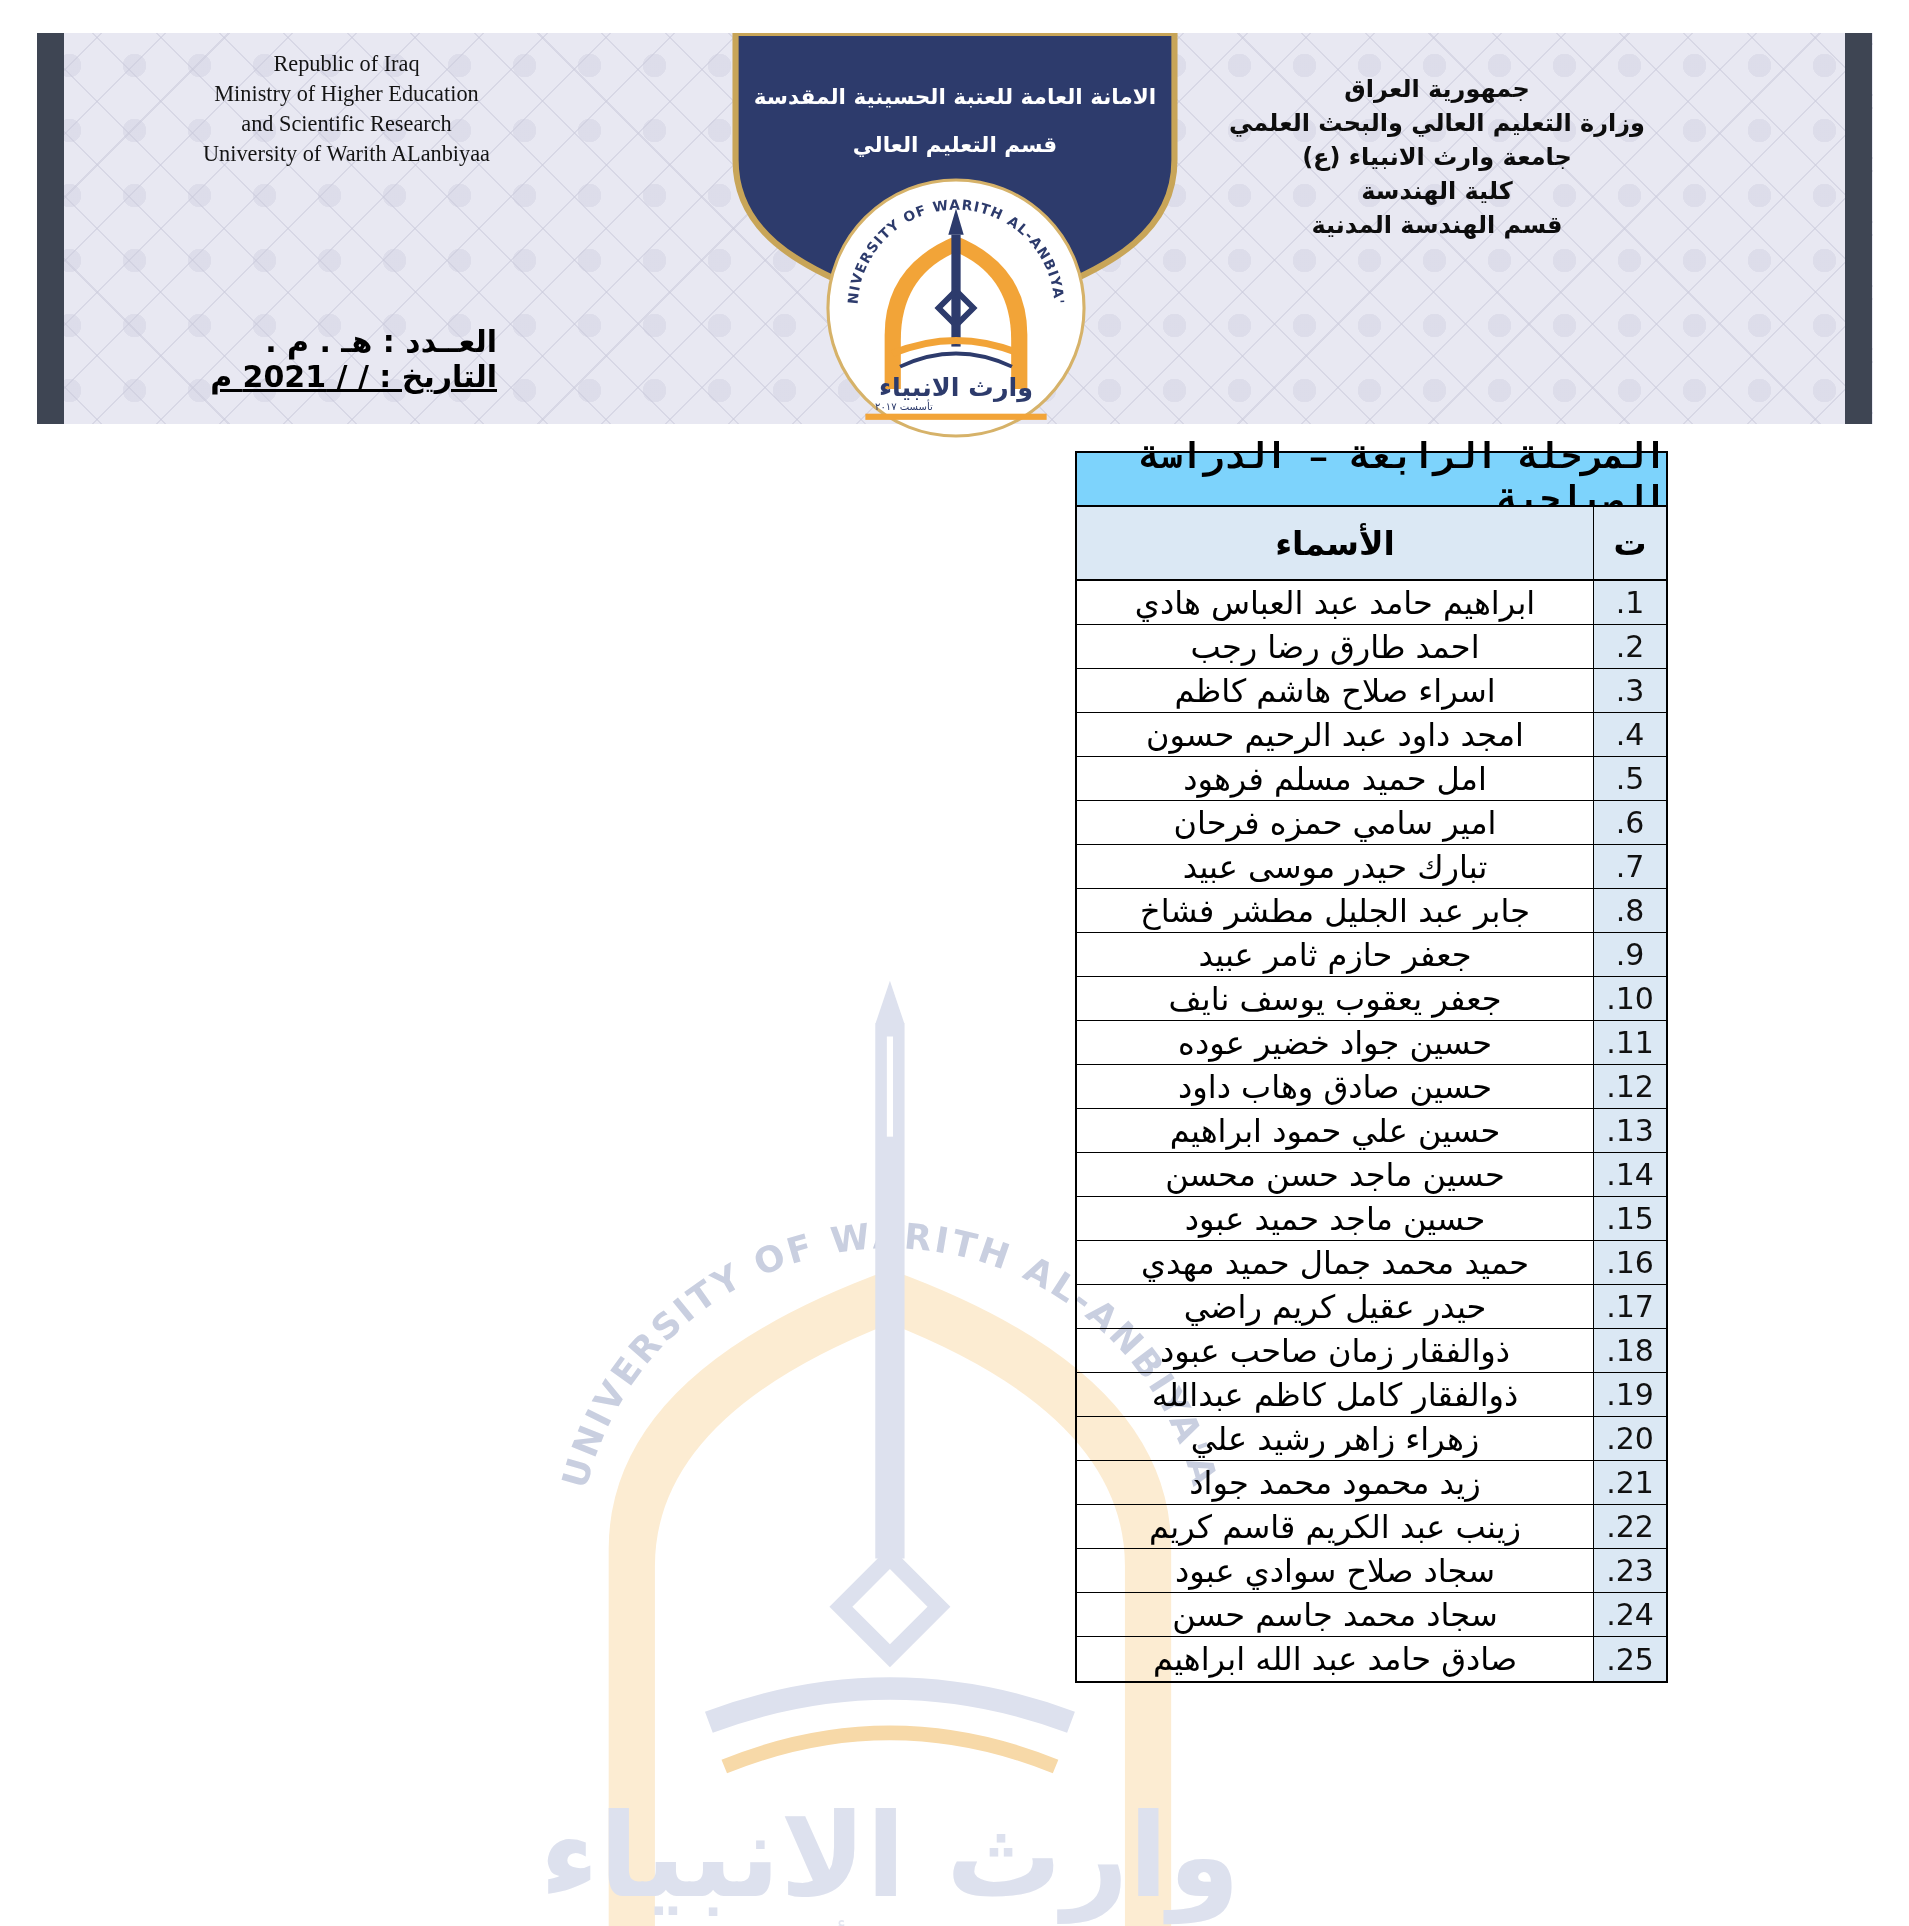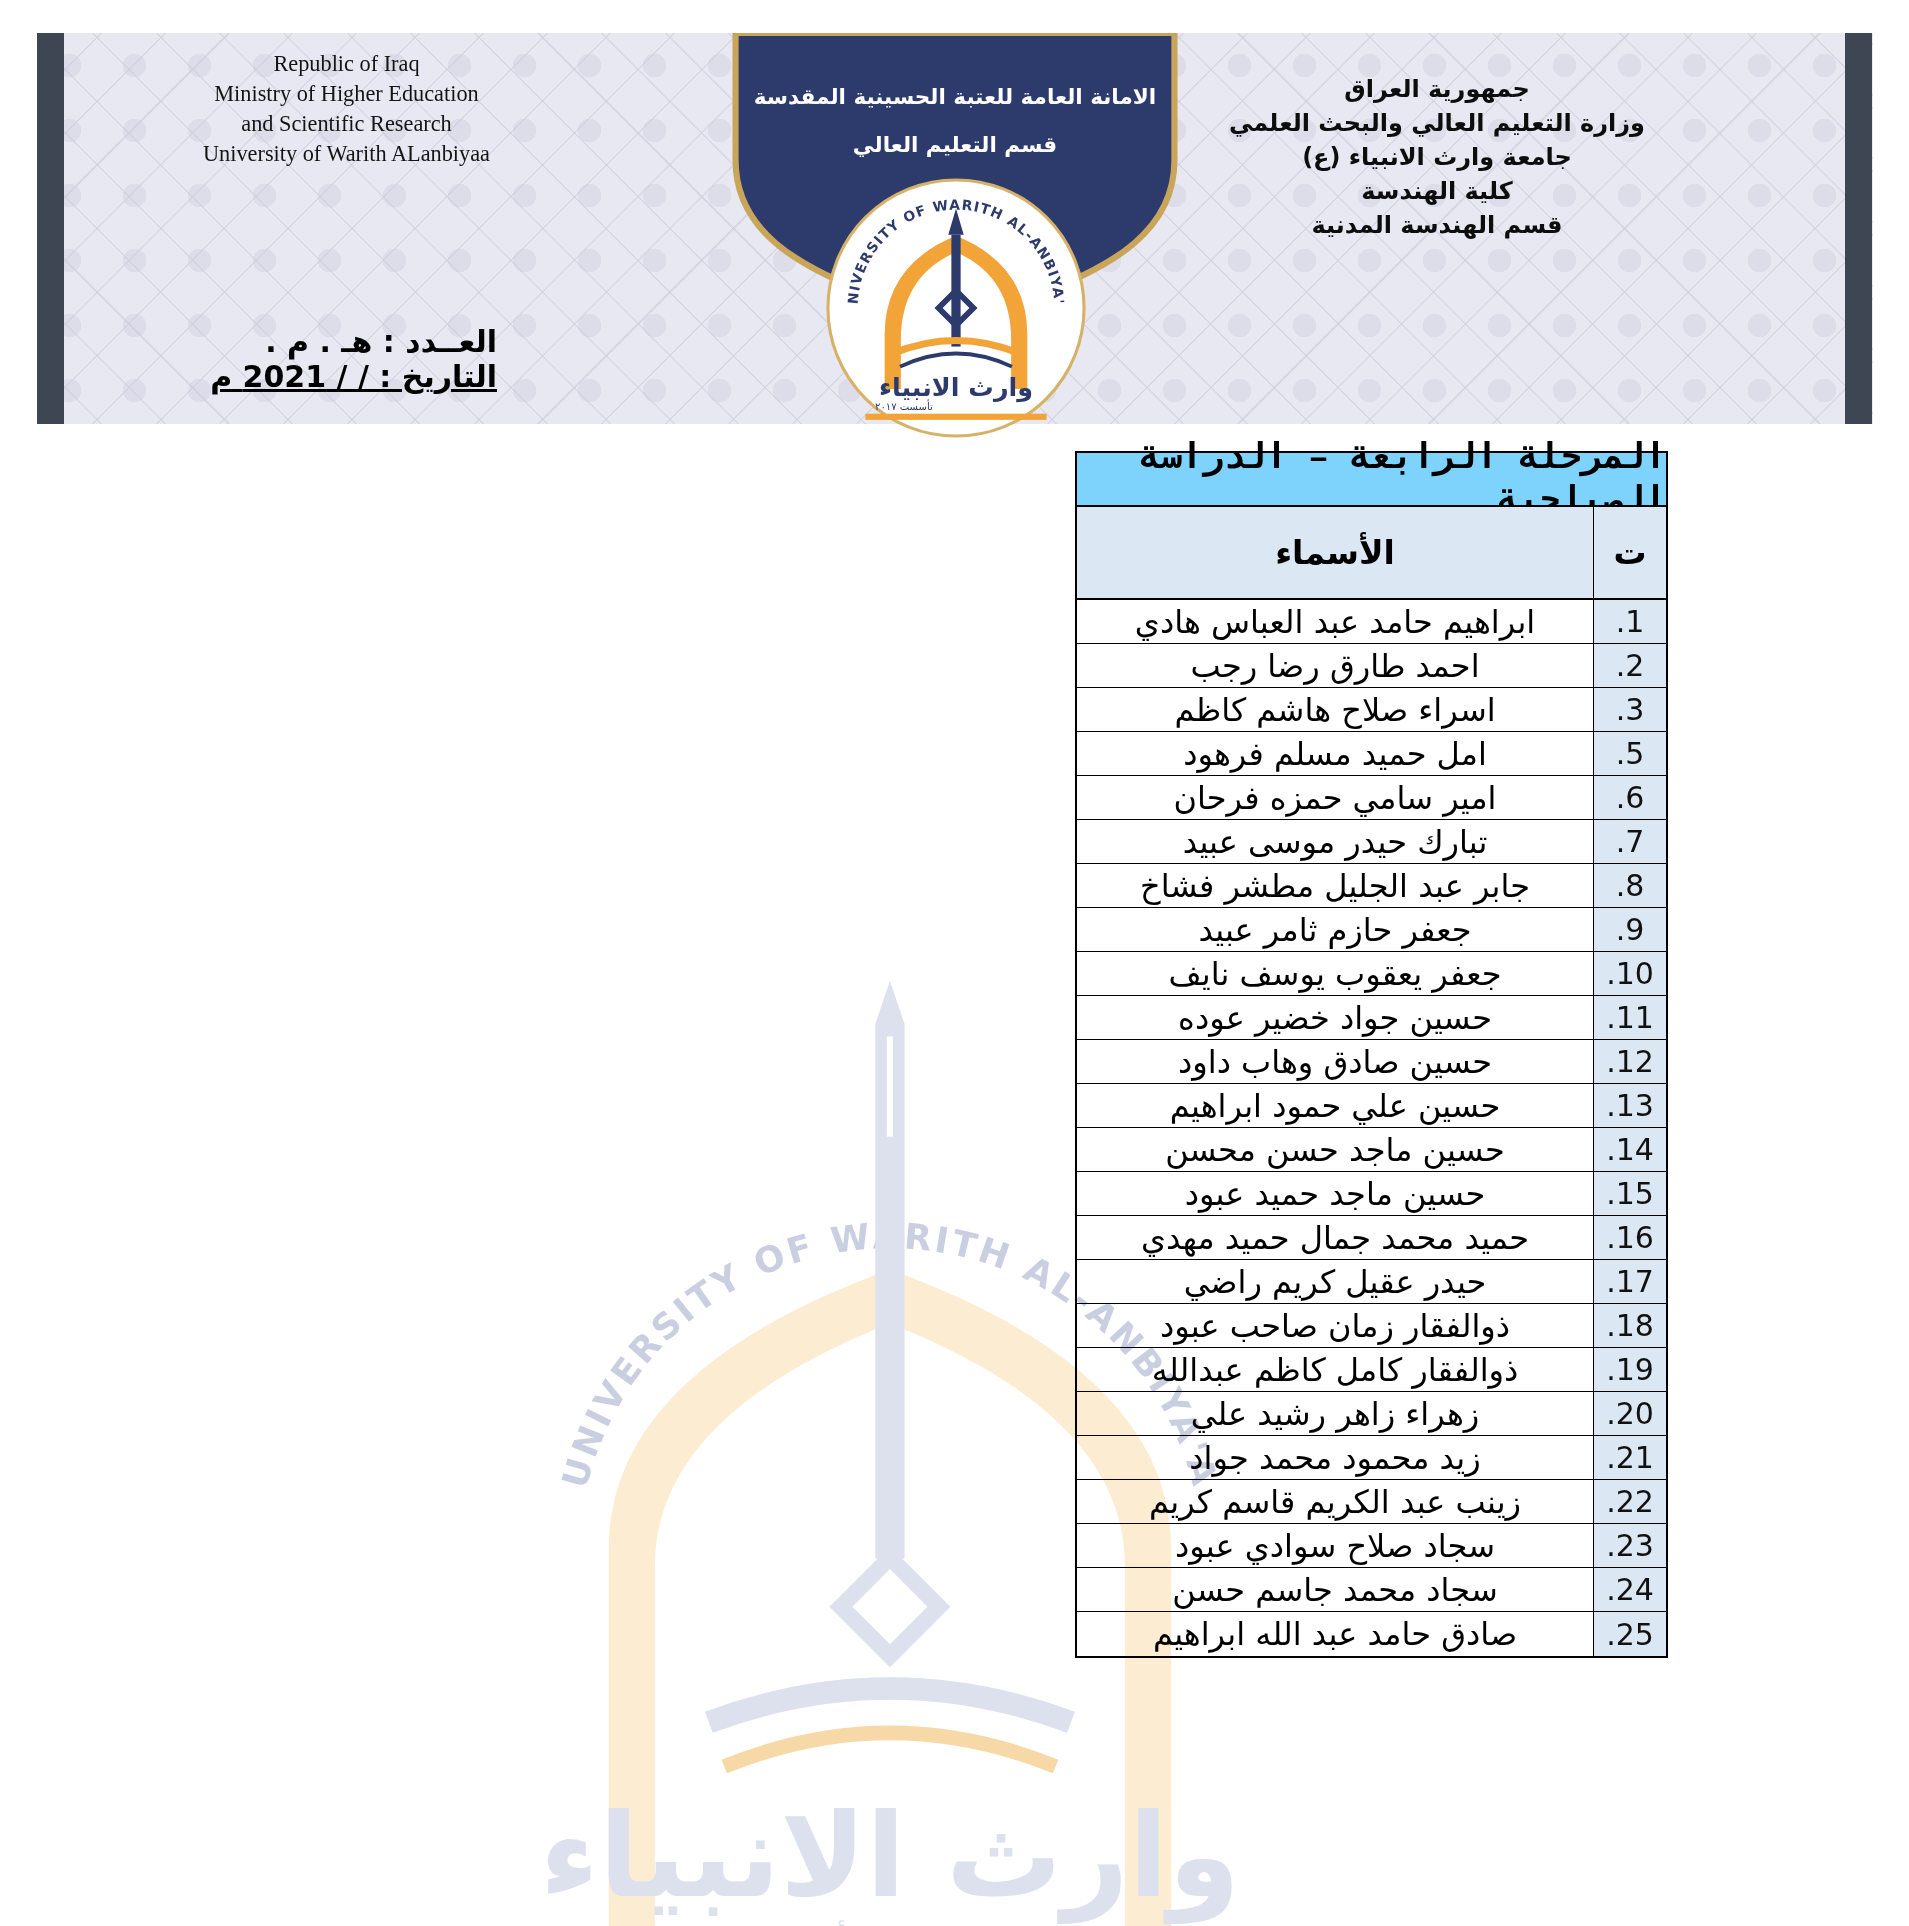--- a/index.html
+++ b/index.html
@@ -23,21 +23,21 @@
   .date-block{position:absolute;left:116px;top:324px;width:381px;text-align:right;direction:rtl;
         color:#000;font-size:30px;font-weight:700;z-index:3;}
   .date-block .row2{margin-top:0;text-decoration:underline;}
   .emblem{position:absolute;z-index:3;}
   
   .stable{position:absolute;left:1075px;top:451px;width:593px;border:2.7px solid #000;
         box-sizing:border-box;z-index:2;background:transparent;}
   .t-title{height:54px;box-sizing:border-box;border-bottom:2.3px solid #000;background:#7dd3fc;
         display:flex;align-items:center;justify-content:center;direction:rtl;
         font-size:35px;font-weight:700;color:#000;font-family:Liberation Mono, monospace;}
-  .t-head{height:93px;box-sizing:border-box;border-bottom:2.3px solid #000;display:flex;}
+  .t-head{height:74px;box-sizing:border-box;border-bottom:2.3px solid #000;display:flex;}
   .t-head .h-names{flex:1;background:#dbe8f4;display:flex;align-items:center;justify-content:center;
         font-size:33px;font-weight:700;}
   .t-head .h-num{width:73px;box-sizing:border-box;border-left:1.9px solid #000;background:#dbe8f4;
         display:flex;align-items:center;justify-content:center;font-size:33px;font-weight:700;}
   .s-row{height:44px;box-sizing:border-box;border-bottom:1.5px solid #000;display:flex;}
   .s-row:last-child{border-bottom:none;}
   .name-cell{flex:1;display:flex;align-items:center;justify-content:center;direction:rtl;
         font-size:32px;color:#000;background:transparent;}
   .num-cell{width:73px;box-sizing:border-box;border-left:1.5px solid #000;background:#dbe8f4;
         display:flex;align-items:center;justify-content:center;direction:rtl;font-size:30px;color:#111;}
@@ -132,20 +132,24 @@
         </div>
         <div class="s-row">
           <div class="name-cell">احمد طارق رضا رجب</div>
           <div class="num-cell">2.</div>
         </div>
         <div class="s-row">
           <div class="name-cell">اسراء صلاح هاشم كاظم</div>
           <div class="num-cell">3.</div>
         </div>
         <div class="s-row">
+          <div class="name-cell">امجد داود عبد الرحيم حسون</div>
+          <div class="num-cell">4.</div>
+        </div>
+        <div class="s-row">
           <div class="name-cell">امل حميد مسلم فرهود</div>
           <div class="num-cell">5.</div>
         </div>
         <div class="s-row">
           <div class="name-cell">امير سامي حمزه فرحان</div>
           <div class="num-cell">6.</div>
         </div>
         <div class="s-row">
           <div class="name-cell">تبارك حيدر موسى عبيد</div>
           <div class="num-cell">7.</div>

